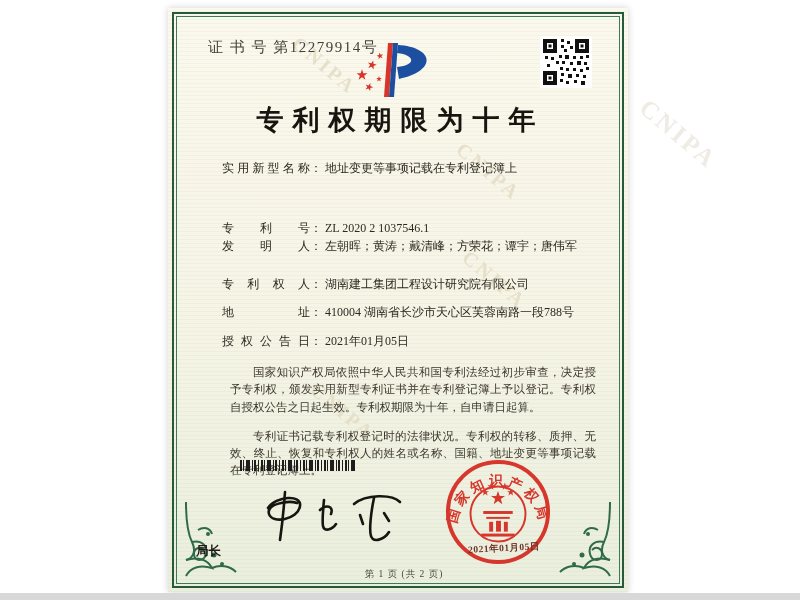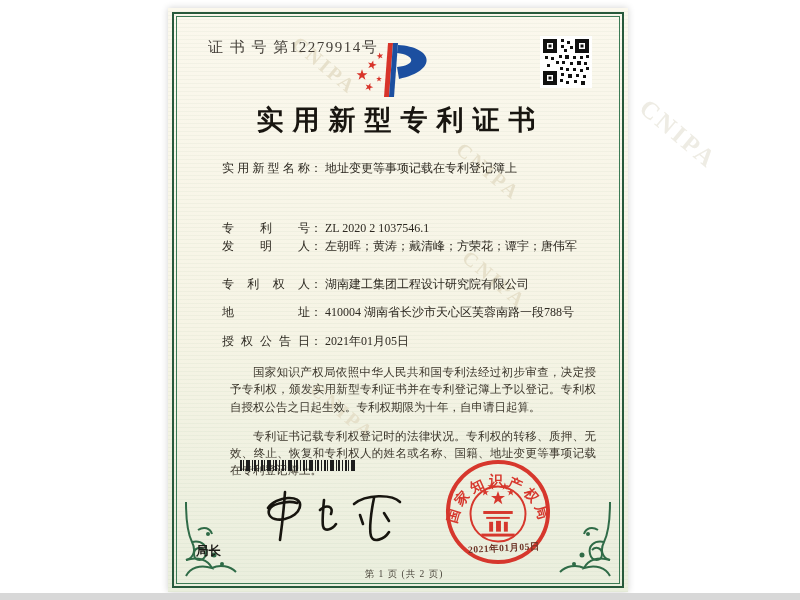--- a/index.html
+++ b/index.html
@@ -141,21 +141,21 @@
         </g>
         <rect x="4" y="4" width="6" height="6" fill="#ffffff"></rect>
           <rect x="5.5" y="5.5" width="3" height="3" fill="#111111"></rect>
         <rect x="36" y="4" width="6" height="6" fill="#ffffff"></rect>
           <rect x="37.5" y="5.5" width="3" height="3" fill="#111111"></rect>
         <rect x="4" y="36" width="6" height="6" fill="#ffffff"></rect>
           <rect x="5.5" y="37.5" width="3" height="3" fill="#111111"></rect>
       </svg>
     </div>
 
-    <div class="title">实用新型专利证书</div>
+    <div class="title">专利权期限为十年</div>
 
     <div class="row" style="top:152px;">
       <span class="lbl">实用新型名称</span><span>：</span><span class="val">地址变更等事项记载在专利登记簿上</span>
     </div>
     <div class="row" style="top:188px;margin-top:42px;">
       <span class="lbl">发明人</span><span>：</span><span class="val">左朝晖；黄涛；戴清峰；方荣花；谭宇；唐伟军</span>
     </div>
     <div class="row" style="top:212px;">
       <span class="lbl">专利号</span><span>：</span><span class="val">ZL 2020 2 1037546.1</span>
     </div>

